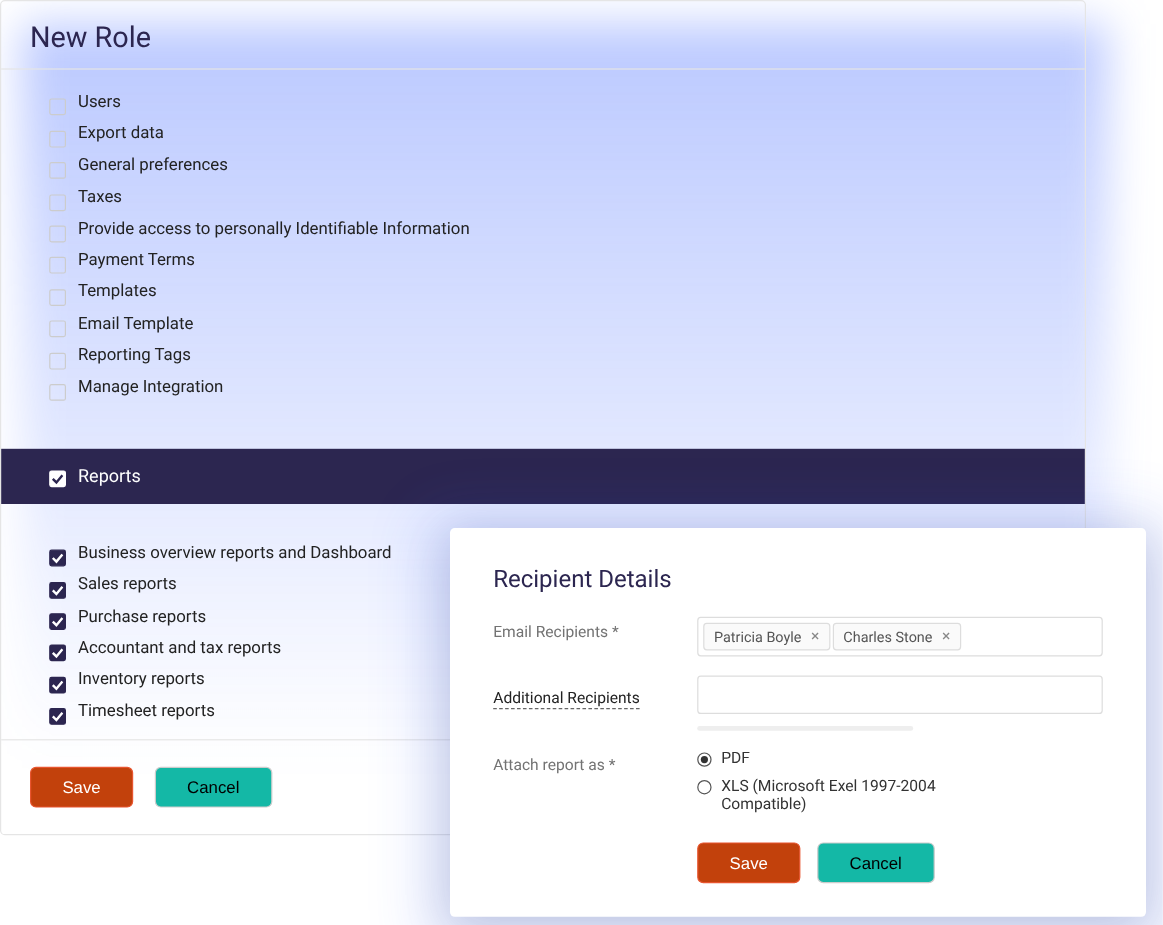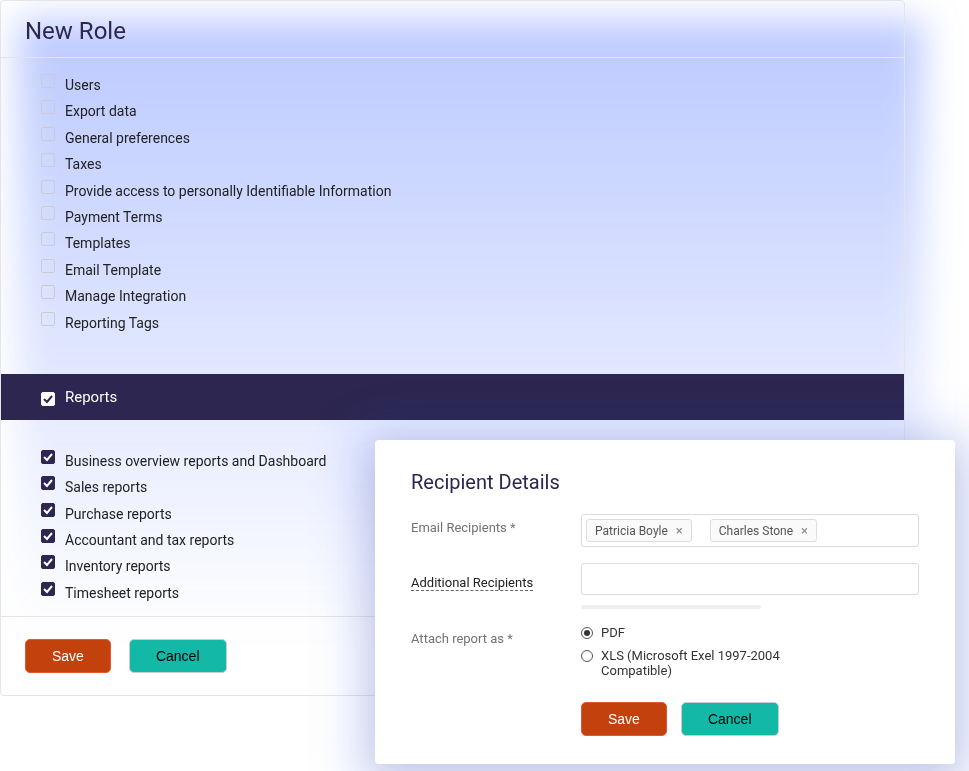--- a/index.html
+++ b/index.html
@@ -34,21 +34,21 @@
     color: #2c2650;
     padding: 16px 24px 12px;
     border-bottom: 1px solid #e5e5e5;
     font-weight: 400;
   }
   .checkbox-list {
     padding: 14px 22px 10px 40px;
   }
   .checkbox-row {
     display: flex;
-    align-items: flex-start;
+    align-items: flex-end;
     padding: 2px 0;
     font-size: 14px;
     color: #222;
     line-height: 1.6;
   }
   .cb {
     width: 14px;
     height: 14px;
     border: 1.5px solid #ccc;
     border-radius: 2px;
@@ -139,21 +139,21 @@
     width: auto;
     margin-right: auto;
   }
   .label-col { width: 170px; padding-top: 6px; }
   .form-input-area { flex: 1; }
   .tag-input {
     border: 1px solid #ddd;
     border-radius: 3px;
     padding: 4px;
     display: flex;
-    gap: 18px;
+    gap: 2px;
     min-height: 32px;
   }
   .tag {
     border: 1px solid #ddd;
     border-radius: 3px;
     padding: 3px 8px;
     font-size: 12px;
     color: #555;
     display: flex;
     align-items: center;
@@ -233,25 +233,25 @@
       <div class="checkbox-row">
         <span class="cb "></span>
         <span>Templates</span>
       </div>
       <div class="checkbox-row">
         <span class="cb "></span>
         <span>Email Template</span>
       </div>
       <div class="checkbox-row">
         <span class="cb "></span>
+        <span>Reporting Tags</span>
+      </div>
+      <div class="checkbox-row">
+        <span class="cb "></span>
         <span>Manage Integration</span>
-      </div>
-      <div class="checkbox-row">
-        <span class="cb "></span>
-        <span>Reporting Tags</span>
       </div>
     </div>
 
   <div class="section-header">
     <span class="cb checked">
       <svg viewBox="0 0 10 10">
           <path d="M1 5 L4 8 L9 2" stroke="#2c2650" stroke-width="2" fill="none"></path>
         </svg>
     </span>
     <span>Reports</span>

